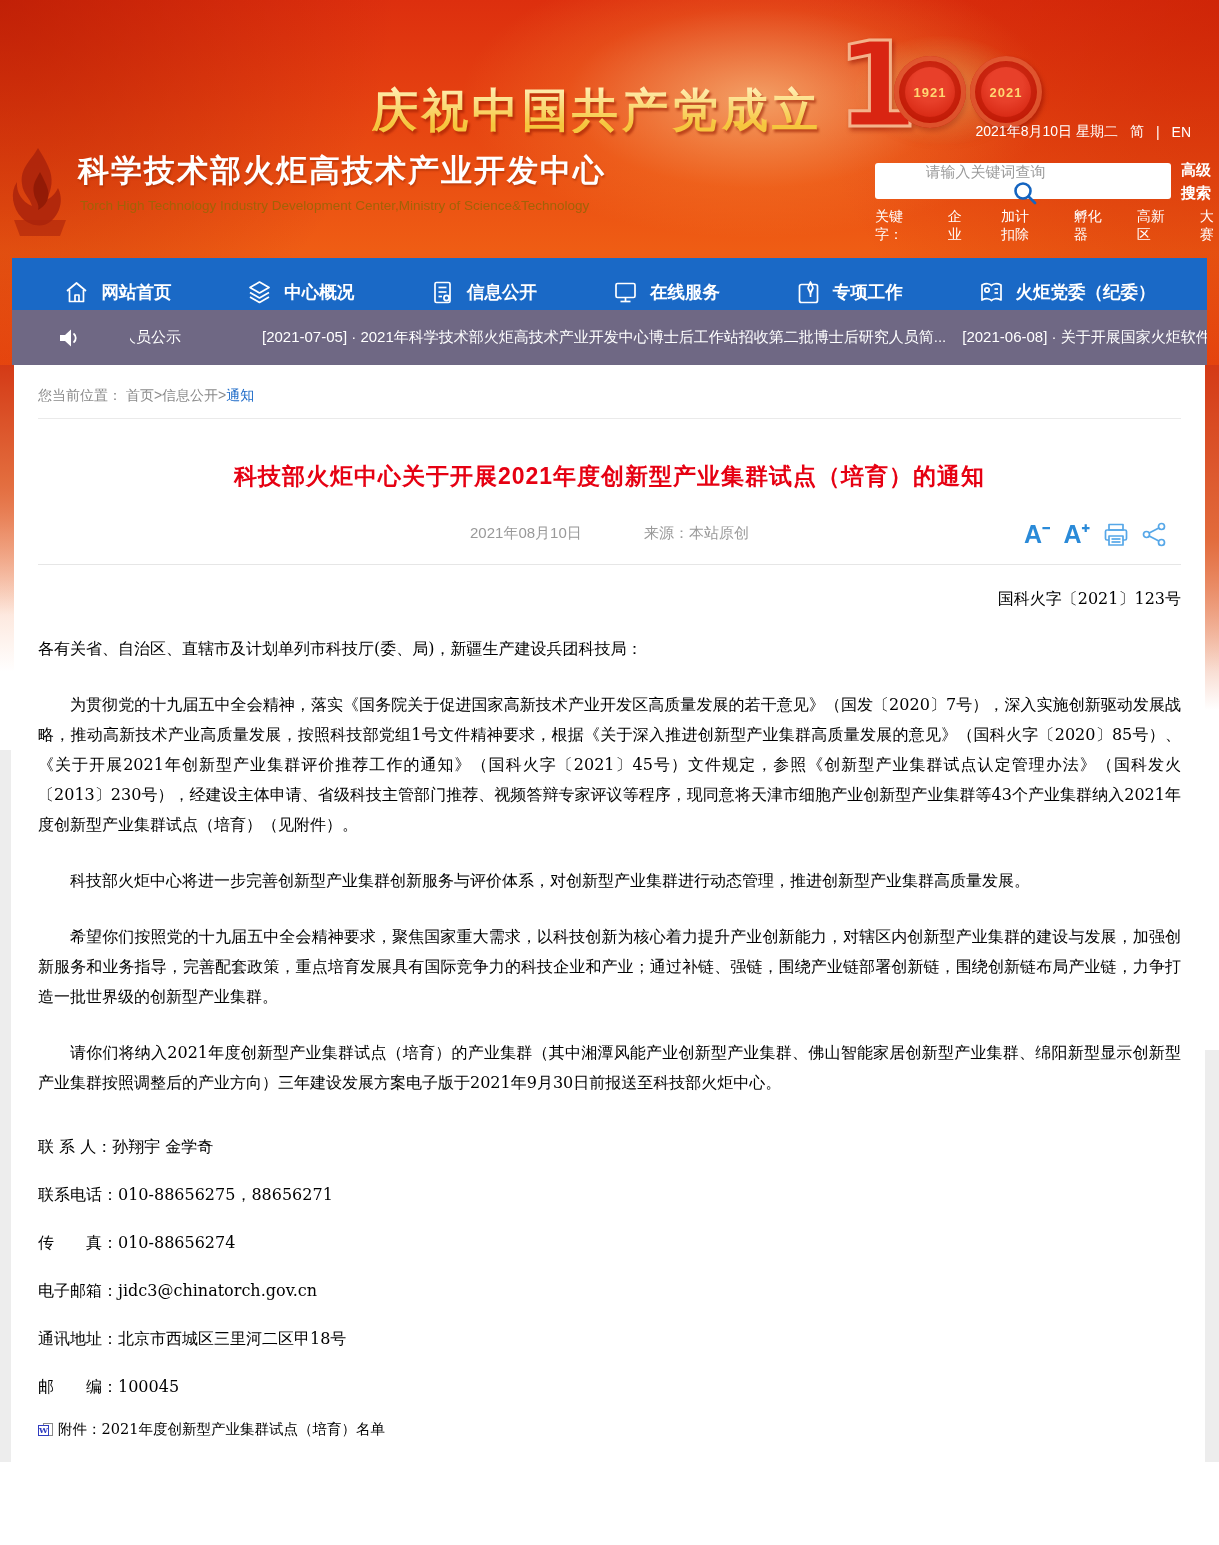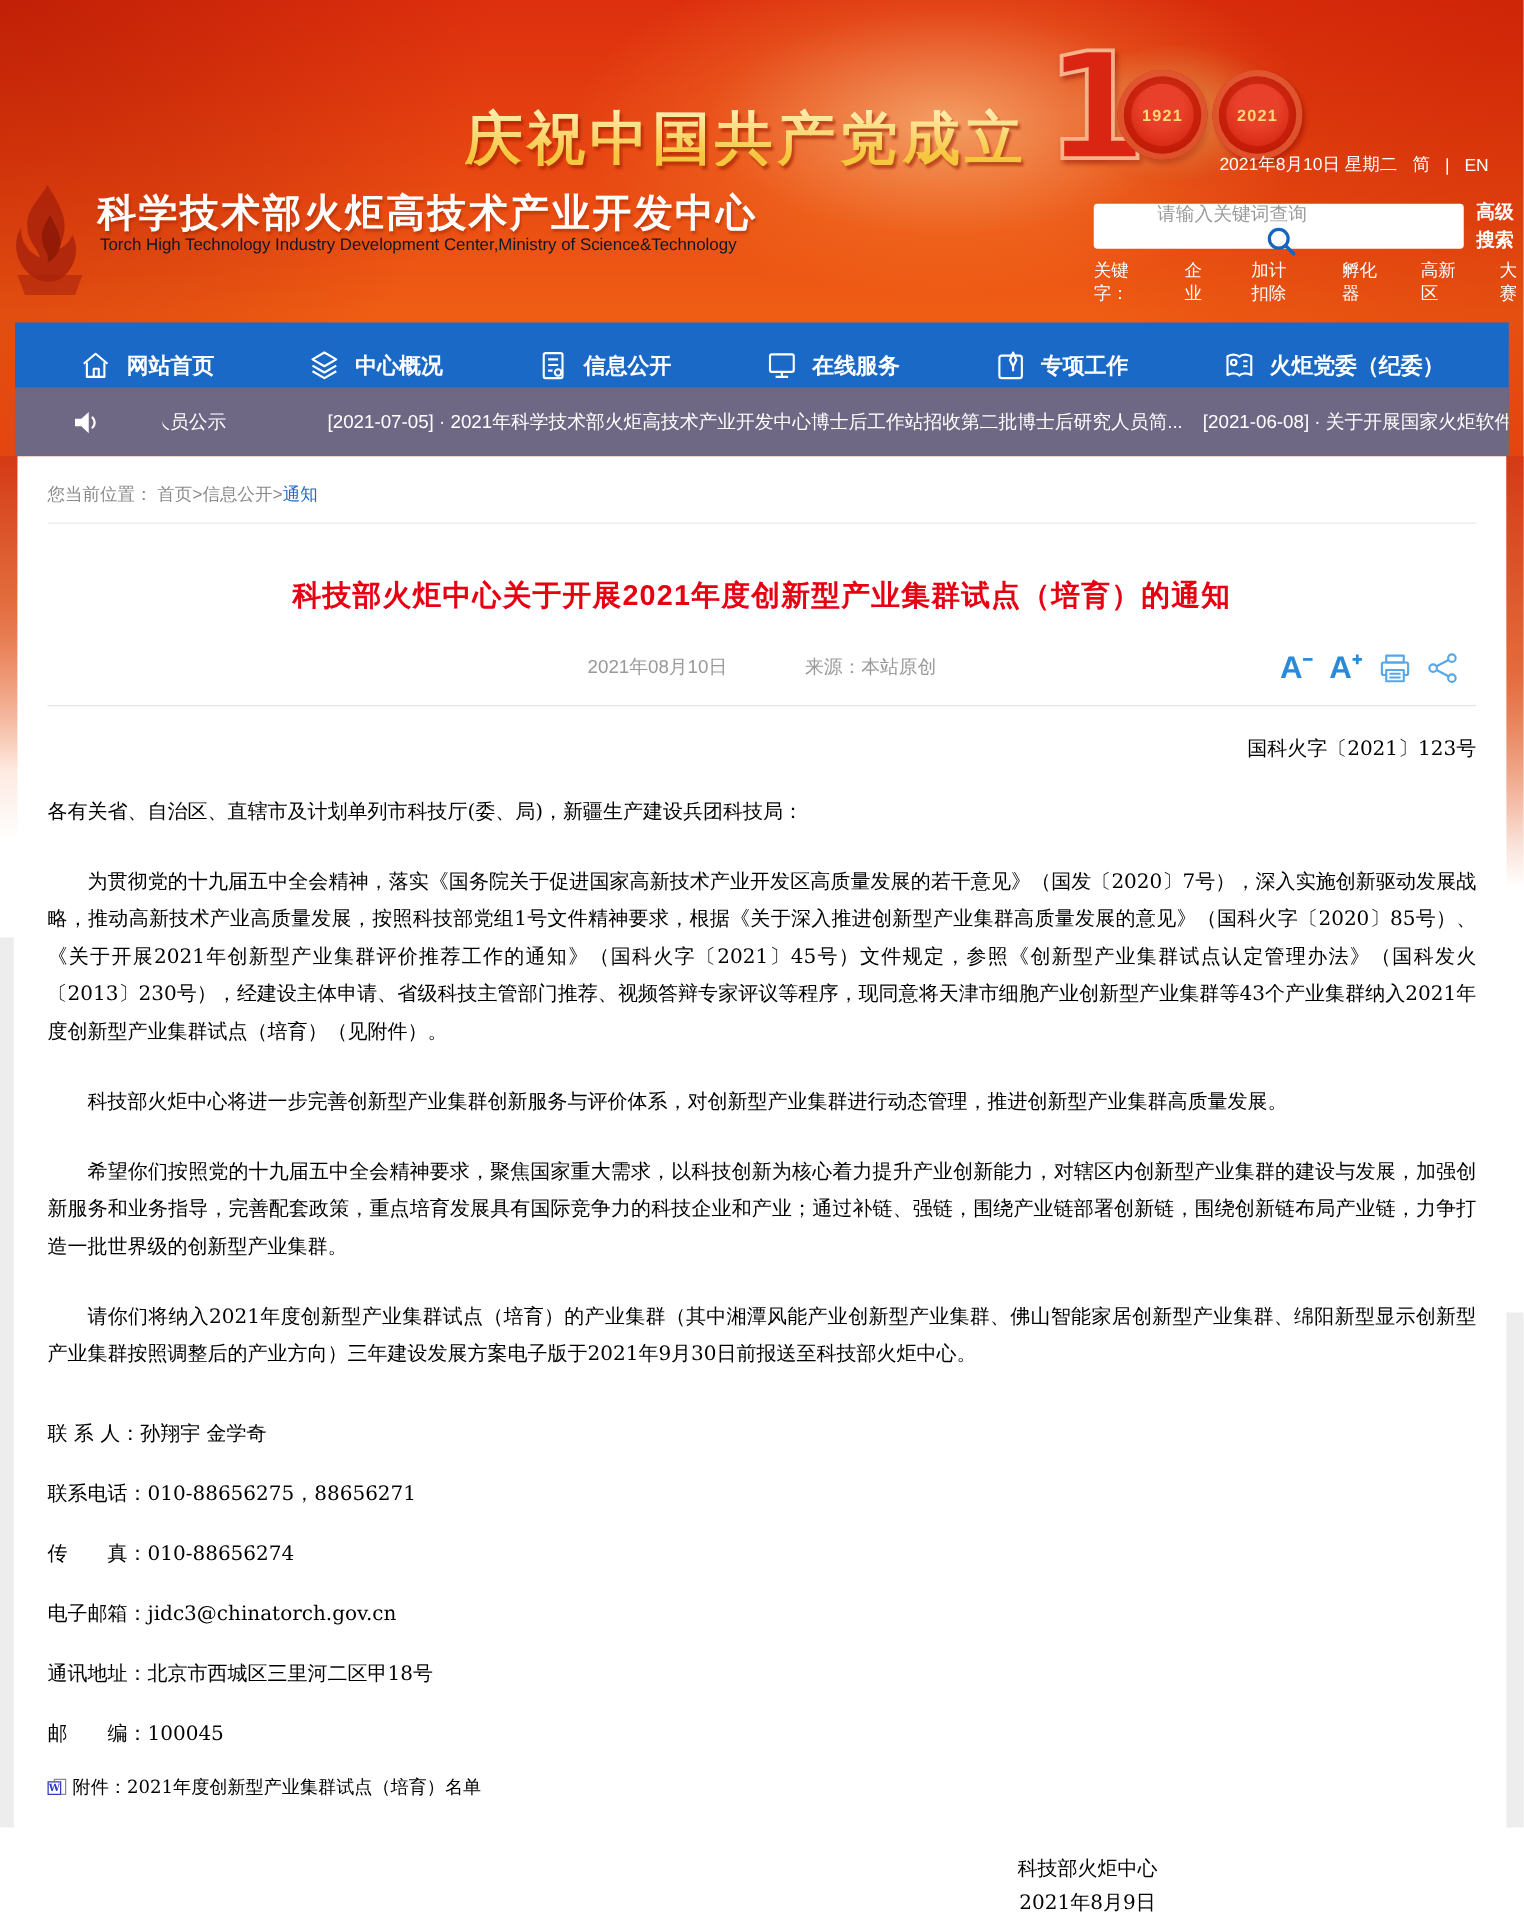--- a/index.html
+++ b/index.html
@@ -55,21 +55,21 @@
   .top-meta {
     position:absolute; top:123px; right:28px; display:flex; gap:12px;
     color:#ffffff; font-size:14px; align-items:center;
   }
 
   .torch-logo { position:absolute; left:8px; top:146px; width:64px; height:92px; }
   .site-title {
     position:absolute; left:78px; top:150px; color:#ffffff; font-size:31px; font-weight:bold;
     letter-spacing:2px; text-shadow:1px 2px 2px rgba(140,35,0,0.45);text-align:center;
   }
-  .site-subtitle { position:absolute; left:80px; top:188px; color:#0f172a; font-size:13.5px; }
+  .site-subtitle { position:absolute; left:80px; top:198px; color:#a16207; font-size:13.5px; }
 
   .search-wrap {
     position:absolute; left:875px; top:163px; width:296px; height:36px;
     background:#ffffff; border-radius:3px; display:flex; align-items:center; padding:0 8px 0 12px;flex-direction:column;
   }
   .search-input { flex:1; border:none; outline:none; font-size:15px; color:#333; background:transparent; }
   .search-input::placeholder { color:#9a9a9a; }
   .search-btn { width:28px; height:28px; border:none; background:transparent; cursor:pointer; padding:0; }
   .advanced-search { position:absolute; left:1181px; top:158px; color:#ffffff; font-size:15px; font-weight:bold; line-height:23px; cursor:pointer; }
   .keywords { position:absolute; left:875px; top:208px; display:flex; gap:34px; color:#ffffff; font-size:14px; }
@@ -339,18 +339,14 @@
 
   <div class="attachment-row">
     <span class="word-icon">
       <span class="page"></span>
       <span class="w-box">W</span>
     </span>
     <span>附件：</span>
     <span>2021年度创新型产业集群试点（培育）名单</span>
   </div>
 
-  <div class="signature">
-    <div>科技部火炬中心</div>
-    <div>2021年8月9日</div>
-  </div>
 
 </div>
 
 </body></html>

